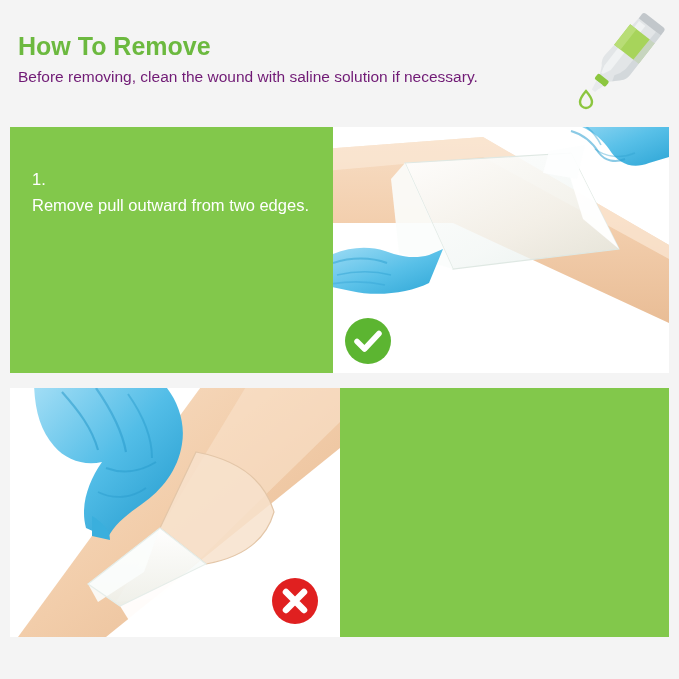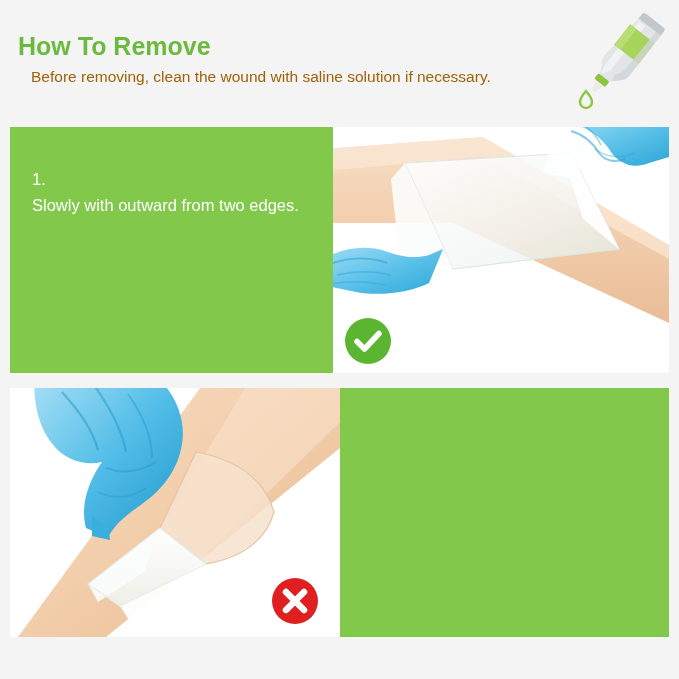--- a/index.html
+++ b/index.html
@@ -26,24 +26,24 @@
     position: absolute;
     left: 18px; top: 32px;
     font-size: 25px;
     font-weight: bold;
     color: #6cb93f;
     letter-spacing: 0px;
     white-space: nowrap;
   }
   .header-sub {
     position: absolute;
-    left: 31px; top: 68px;
+    left: 18px; top: 68px;
     font-size: 15.5px;
     font-weight: normal;
-    color: #a16207;
+    color: #701a75;
     white-space: nowrap;
   }
 
   
   .bottle-wrap {
     position: absolute;
     left: 566px; top: 2px;
     width: 112px; height: 112px;
   }
 
@@ -135,21 +135,21 @@
       </g>
     </svg>
   </div>
 </div>
 
 <div class="row row-1">
 
   <div class="green-block">
     <div class="panel-text">
       <span class="step-num">1.</span>
-      <p class="para">Slowly with outward from two edges.</p>
+      <p class="para">Remove pull outward from two edges.</p>
     </div>
   </div>
 
   <div class="photo">
     <svg class="art" width="336" height="246" viewBox="0 0 336 246">
       <defs>
         <linearGradient id="skin1" x1="0" y1="0" x2="0" y2="1">
           <stop offset="0%" stop-color="#f7ddc4"></stop>
           <stop offset="45%" stop-color="#f3cfae"></stop>
           <stop offset="100%" stop-color="#e9bd96"></stop>

